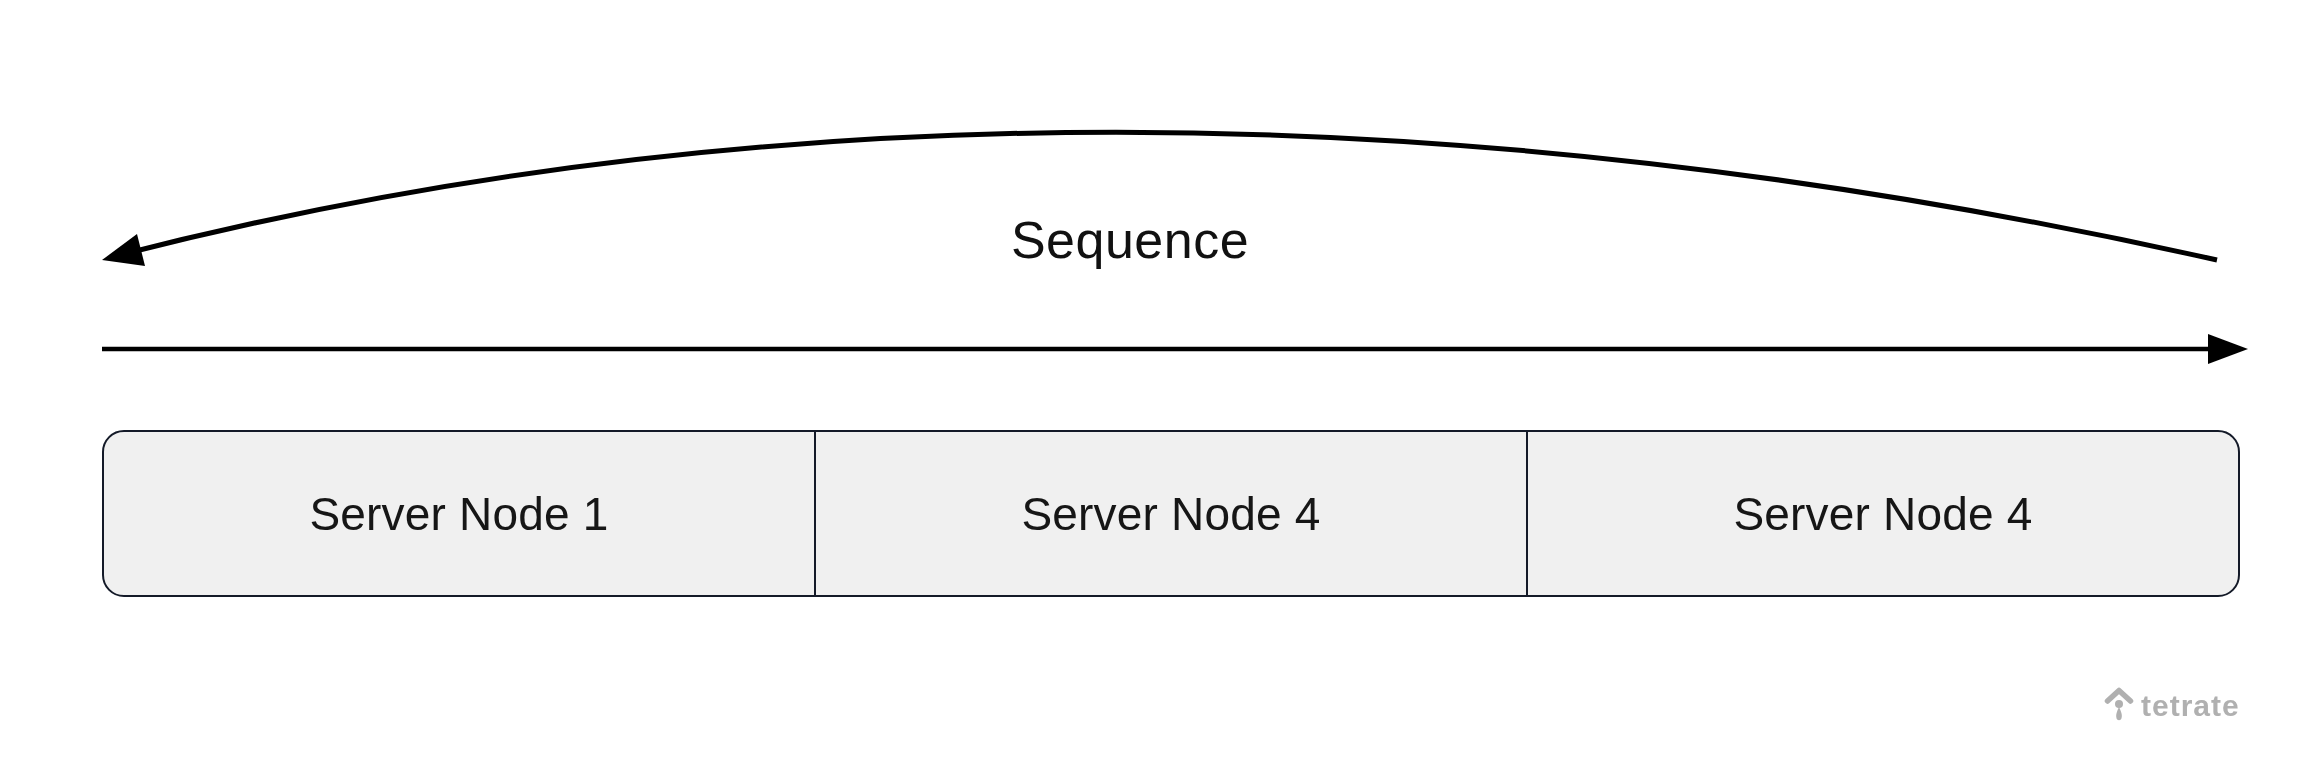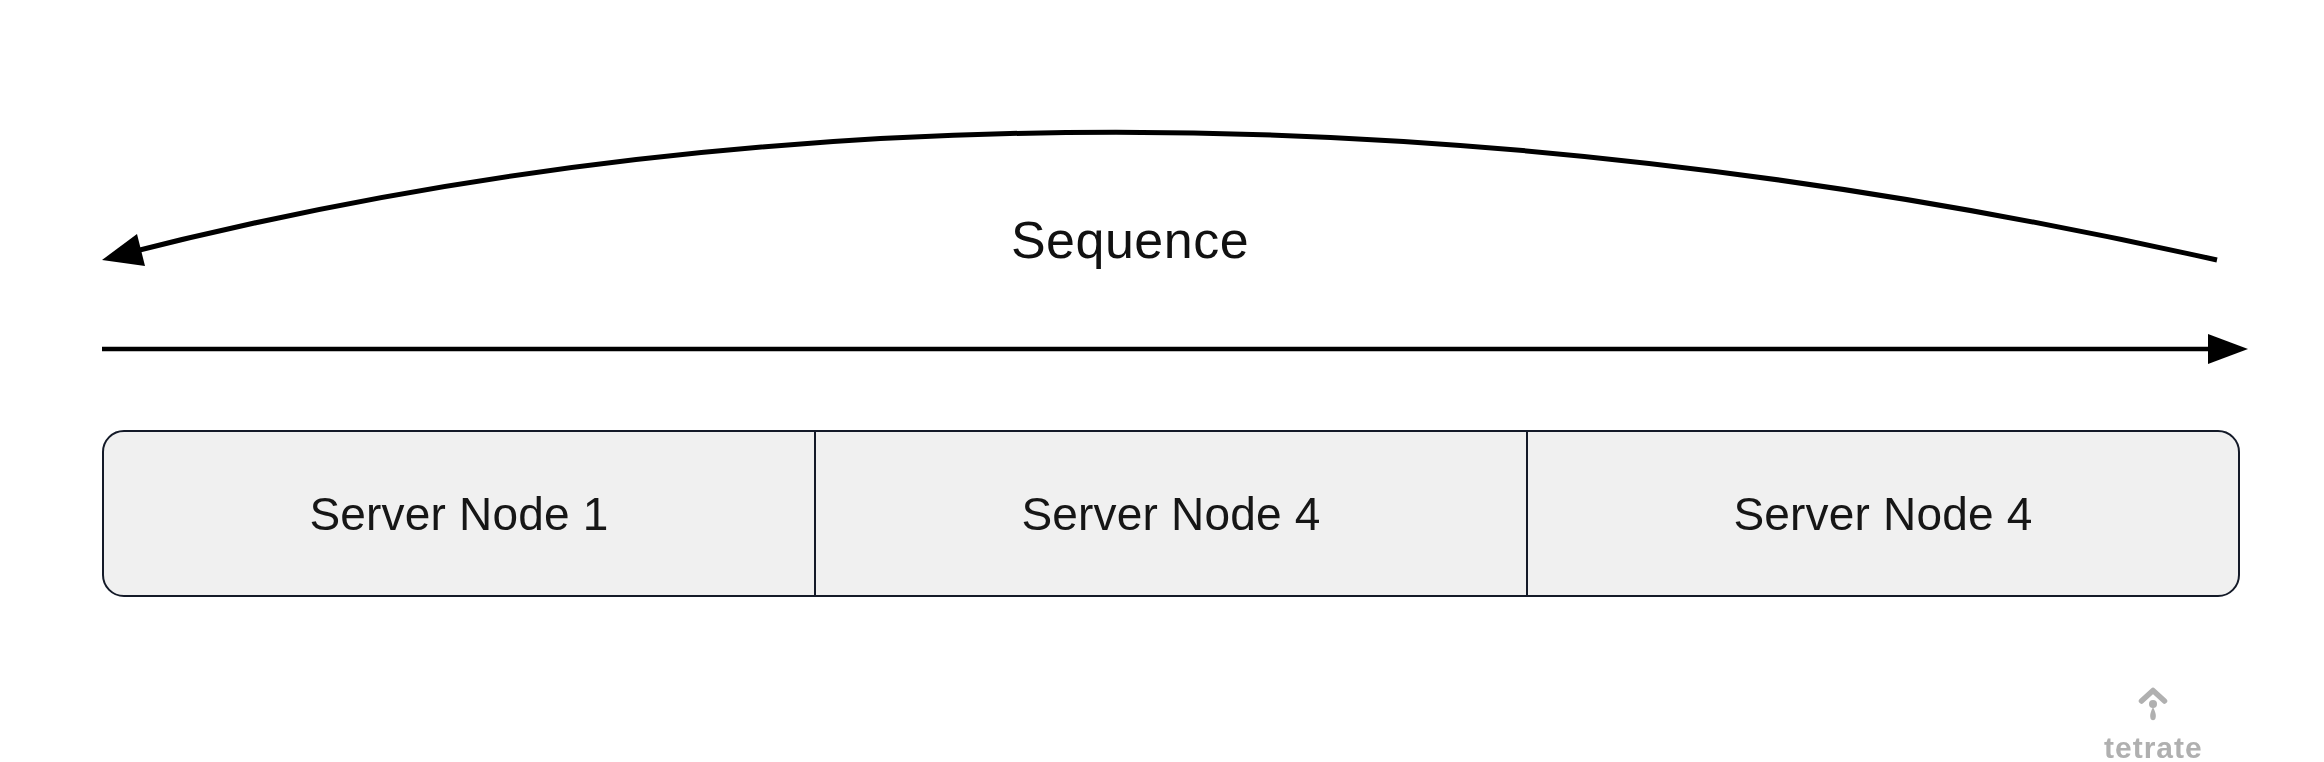--- a/index.html
+++ b/index.html
@@ -77,21 +77,20 @@
     color:var(--node-text);
     white-space:nowrap;
     letter-spacing:0.2px;
   }
   .brand{
     position:absolute;
     left:2104px;top:686px;
     display:flex;
     align-items:center;
     gap:7px;
-    flex-direction:column;
   }
   .brand .mark{display:block;}
   .brand .word{
     font-size:30px;
     font-weight:700;
     color:var(--logo-gray);
     letter-spacing:1px;
     line-height:1;
   }
 </style>

